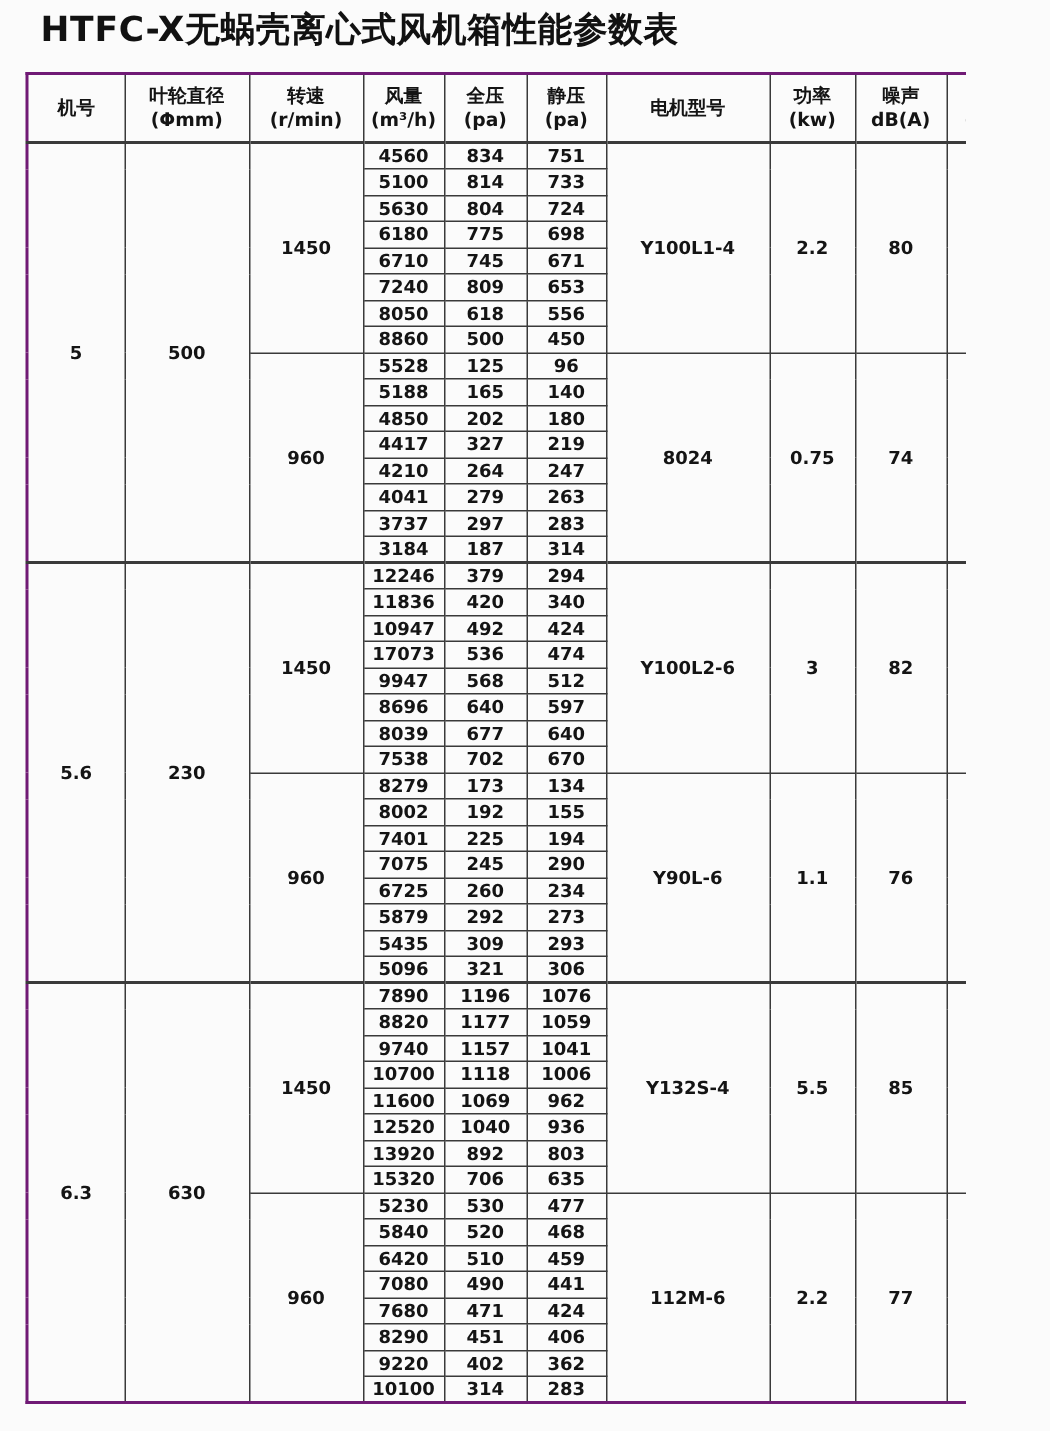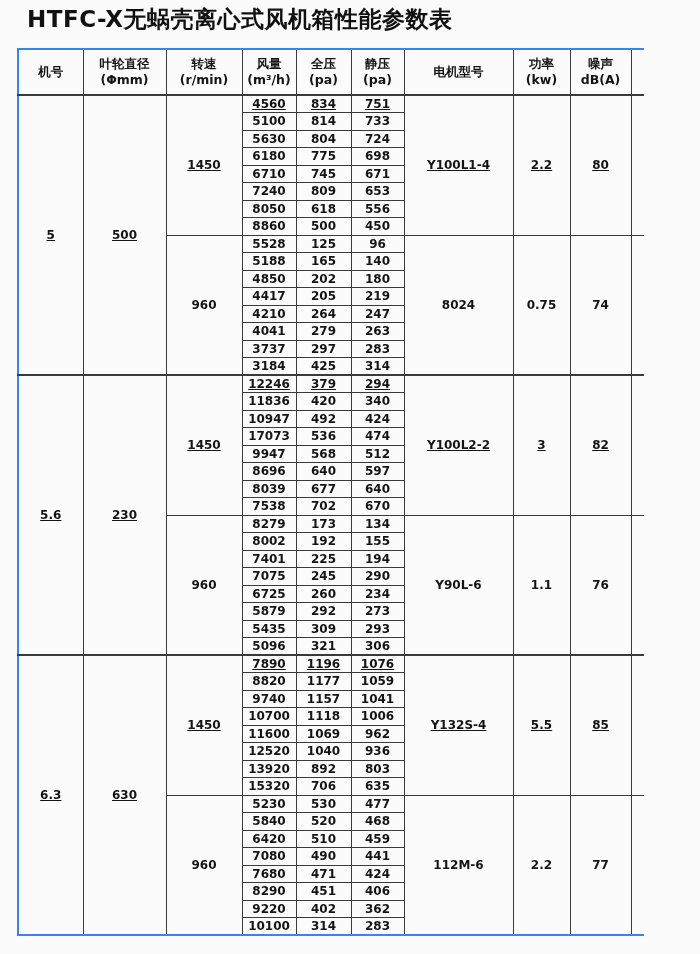--- a/index.html
+++ b/index.html
@@ -35,35 +35,35 @@
     background: #fbfbfb;
   }
   table.perf th, table.perf td {
     border: 1px solid #3a3a3a;
     text-align: center;
     vertical-align: middle;
     color: #141414;
     font-weight: bold;
     overflow: hidden;
   }
-  table.perf { border: 2px solid #3b82f6; }
+  table.perf { border: 2px solid #701a75; }
   table.perf thead th {
     height: 46px;
     font-size: 12.5px;
     line-height: 1.25;
     padding: 2px 0;
   }
   table.perf thead .h2:empty { display: none; }
   table.perf tbody td {
     height: 17.5px;
     font-size: 12px;
     line-height: 1;
     padding: 0 1px;
   }
-  table.perf tbody tr.group-start td { border-top: 2px solid #3a3a3a; text-decoration: underline; }
+  table.perf tbody tr.group-start td { border-top: 2px solid #3a3a3a; }
 </style>
 </head>
 <body>
 
 <div class="page">
 
   <h1 class="page-title">HTFC-X无蜗壳离心式风机箱性能参数表</h1>
 
   <table class="perf">
     <colgroup>
@@ -185,51 +185,51 @@
           <td>165</td>
           <td>140</td>
         </tr>
         <tr>
           <td>4850</td>
           <td>202</td>
           <td>180</td>
         </tr>
         <tr>
           <td>4417</td>
-          <td>205</td>
+          <td>327</td>
           <td>219</td>
         </tr>
         <tr>
           <td>4210</td>
           <td>264</td>
           <td>247</td>
         </tr>
         <tr>
           <td>4041</td>
           <td>279</td>
           <td>263</td>
         </tr>
         <tr>
           <td>3737</td>
           <td>297</td>
           <td>283</td>
         </tr>
         <tr>
           <td>3184</td>
-          <td>425</td>
+          <td>187</td>
           <td>314</td>
         </tr>
         <tr class="group-start">
           <td rowspan="16">5.6</td>
           <td rowspan="16">230</td>
           <td rowspan="8">1450</td>
           <td>12246</td>
           <td>379</td>
           <td>294</td>
-          <td rowspan="8">Y100L2-2</td>
+          <td rowspan="8">Y100L2-6</td>
           <td rowspan="8">3</td>
           <td rowspan="8">82</td>
           <td rowspan="8">278</td>
         </tr>
         <tr>
           <td>11836</td>
           <td>420</td>
           <td>340</td>
         </tr>
         <tr>

